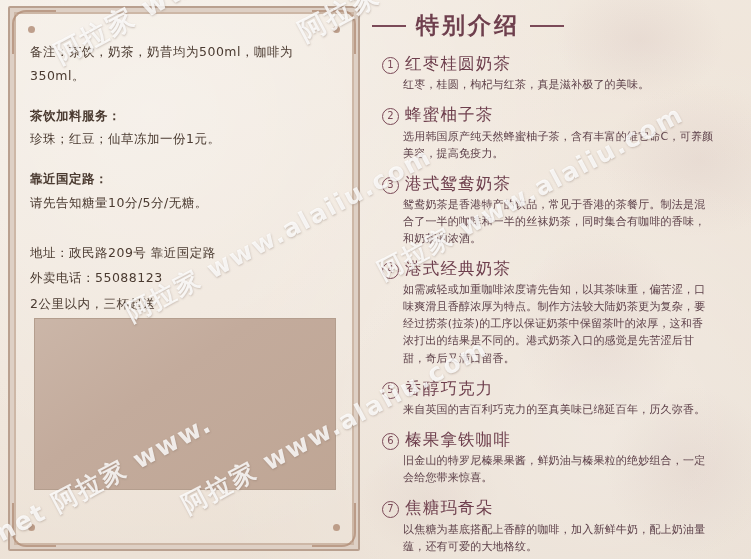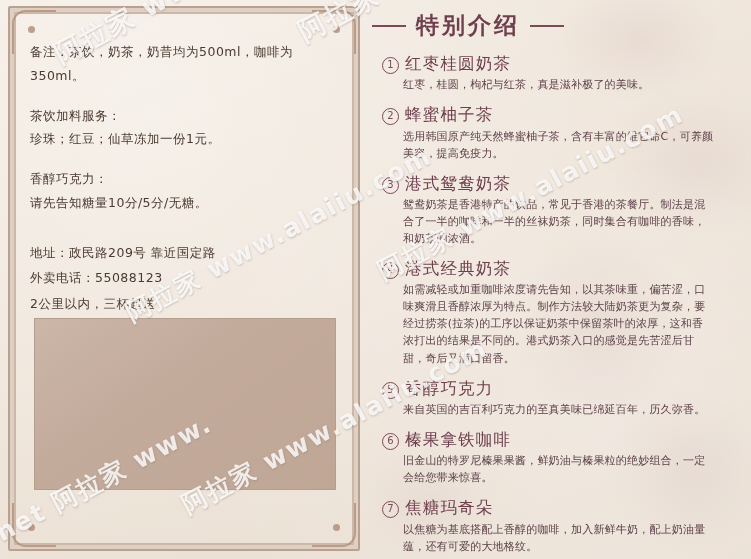--- a/index.html
+++ b/index.html
@@ -56,21 +56,21 @@
   .cd3{left:20px;bottom:20px;} .cd4{right:20px;bottom:20px;}
 
   .left-inner{
     position:absolute;left:22px;right:22px;top:34px;
     color:#4a3a30;
     font-size:12.5px;
     line-height:1.9;
     letter-spacing:.5px;
   }
   .blk{margin-bottom:16px;}
-  .blk .ttl{font-weight:normal;}
+  .blk .ttl{font-weight:bold;}
   .addr{margin-top:25px;line-height:2.05;}
 
   .photo{
     position:absolute;left:26px;top:312px;width:300px;height:170px;
     background:linear-gradient(145deg,#cbb6a8 0%,#c3ab9c 40%,#bfa695 100%);
     border:1px solid #b49e8e;
   }
 
   
   .right{
@@ -146,21 +146,21 @@
       <div class="blk">
         <div>备注：茶饮，奶茶，奶昔均为500ml，咖啡为350ml。</div>
       </div>
 
       <div class="blk">
         <div class="ttl">茶饮加料服务：</div>
         <div>珍珠；红豆；仙草冻加一份1元。</div>
       </div>
 
       <div class="blk">
-        <div class="ttl">香醇巧克力：</div>
+        <div class="ttl">靠近国定路：</div>
         <div>请先告知糖量10分/5分/无糖。</div>
       </div>
 
       <div class="addr">
         <div>地址：政民路209号 靠近国定路</div>
         <div>外卖电话：55088123</div>
         <div>2公里以内，三杯起送</div>
       </div>
     </div>
 

